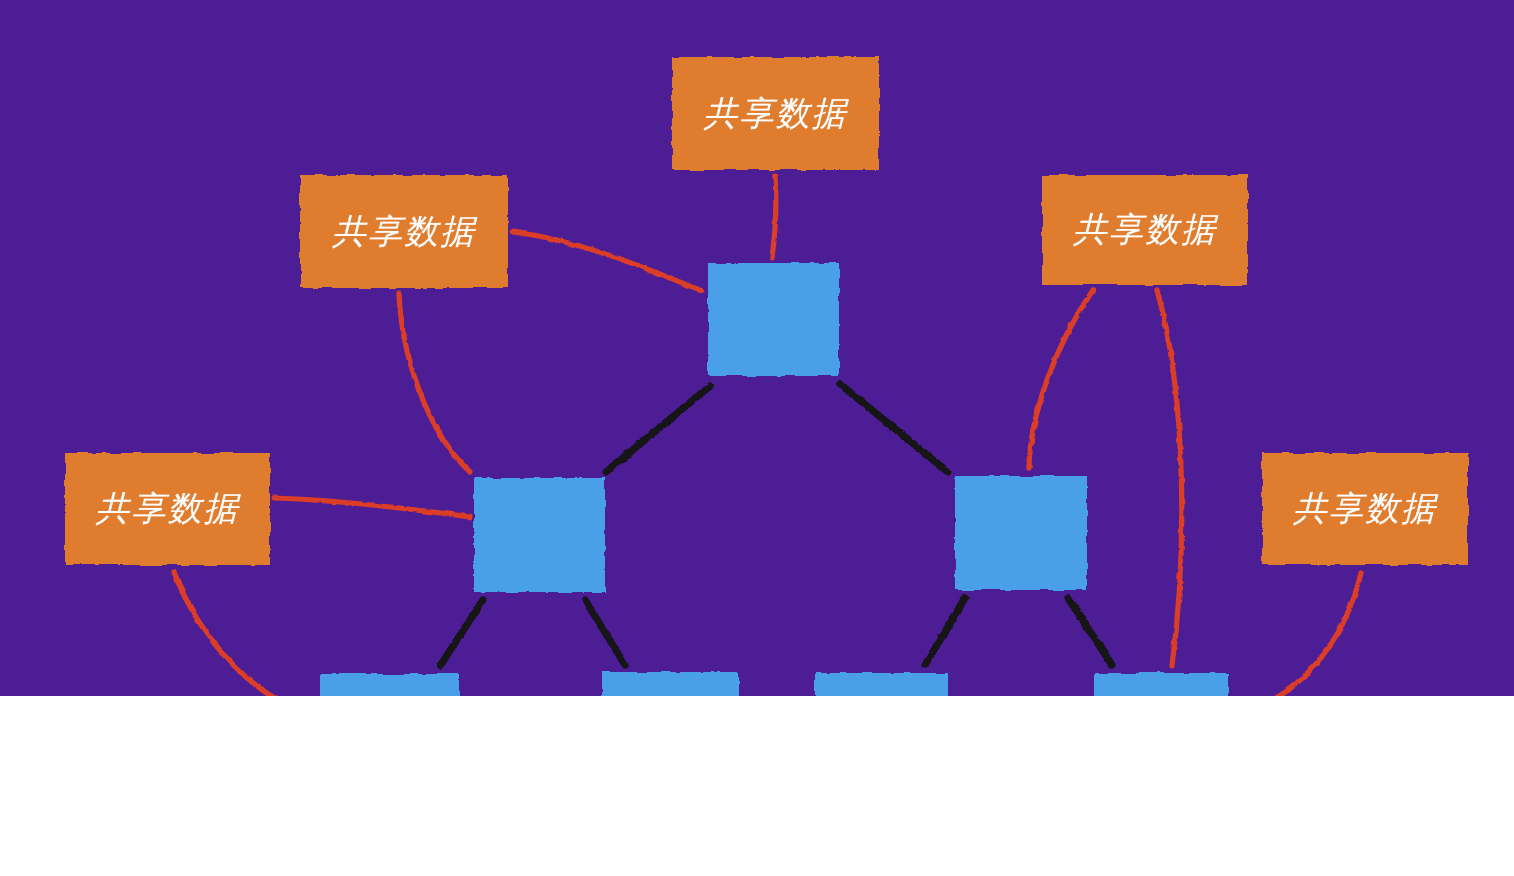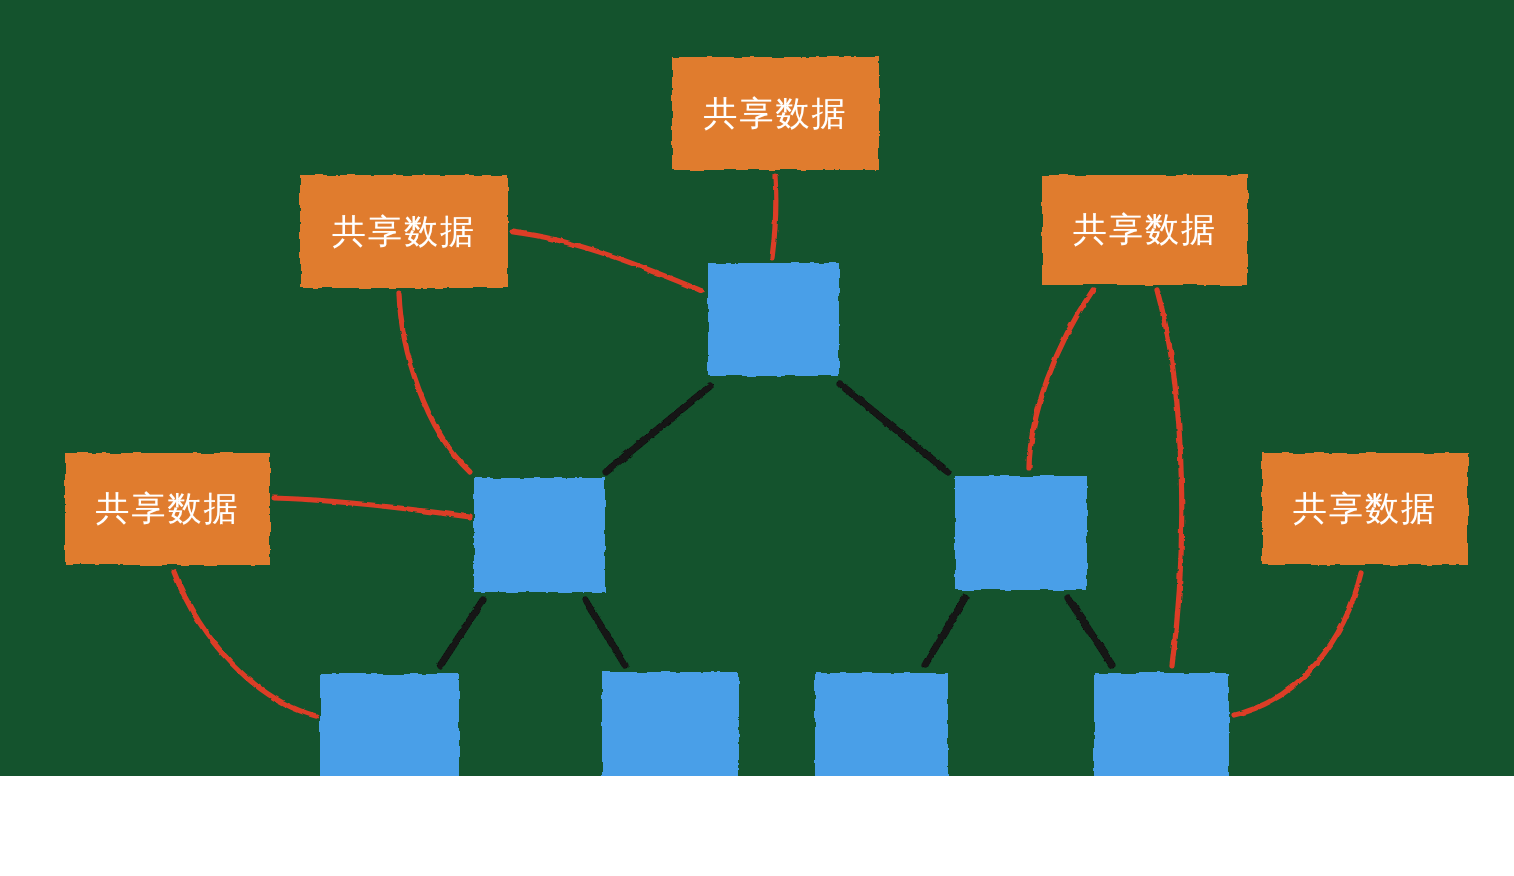--- a/index.html
+++ b/index.html
@@ -4,23 +4,24 @@
 <style>
   html, body {
     margin: 0;
     padding: 0;
     background: #ffffff;
     font-family: "Liberation Sans", sans-serif;
   }
   #canvas-root {
     position: relative;
     width: 1514px;
-    height: 776px;
-    background: #14532d;
+    height: 696px;
+    background: #4c1d95;
     overflow: hidden;
+    font-style: italic;
   }
   #diagram-surface {
     position: absolute;
     inset: 0;
   }
   #diagram-svg {
     position: absolute;
     left: 0;
     top: 0;
     width: 1514px;

